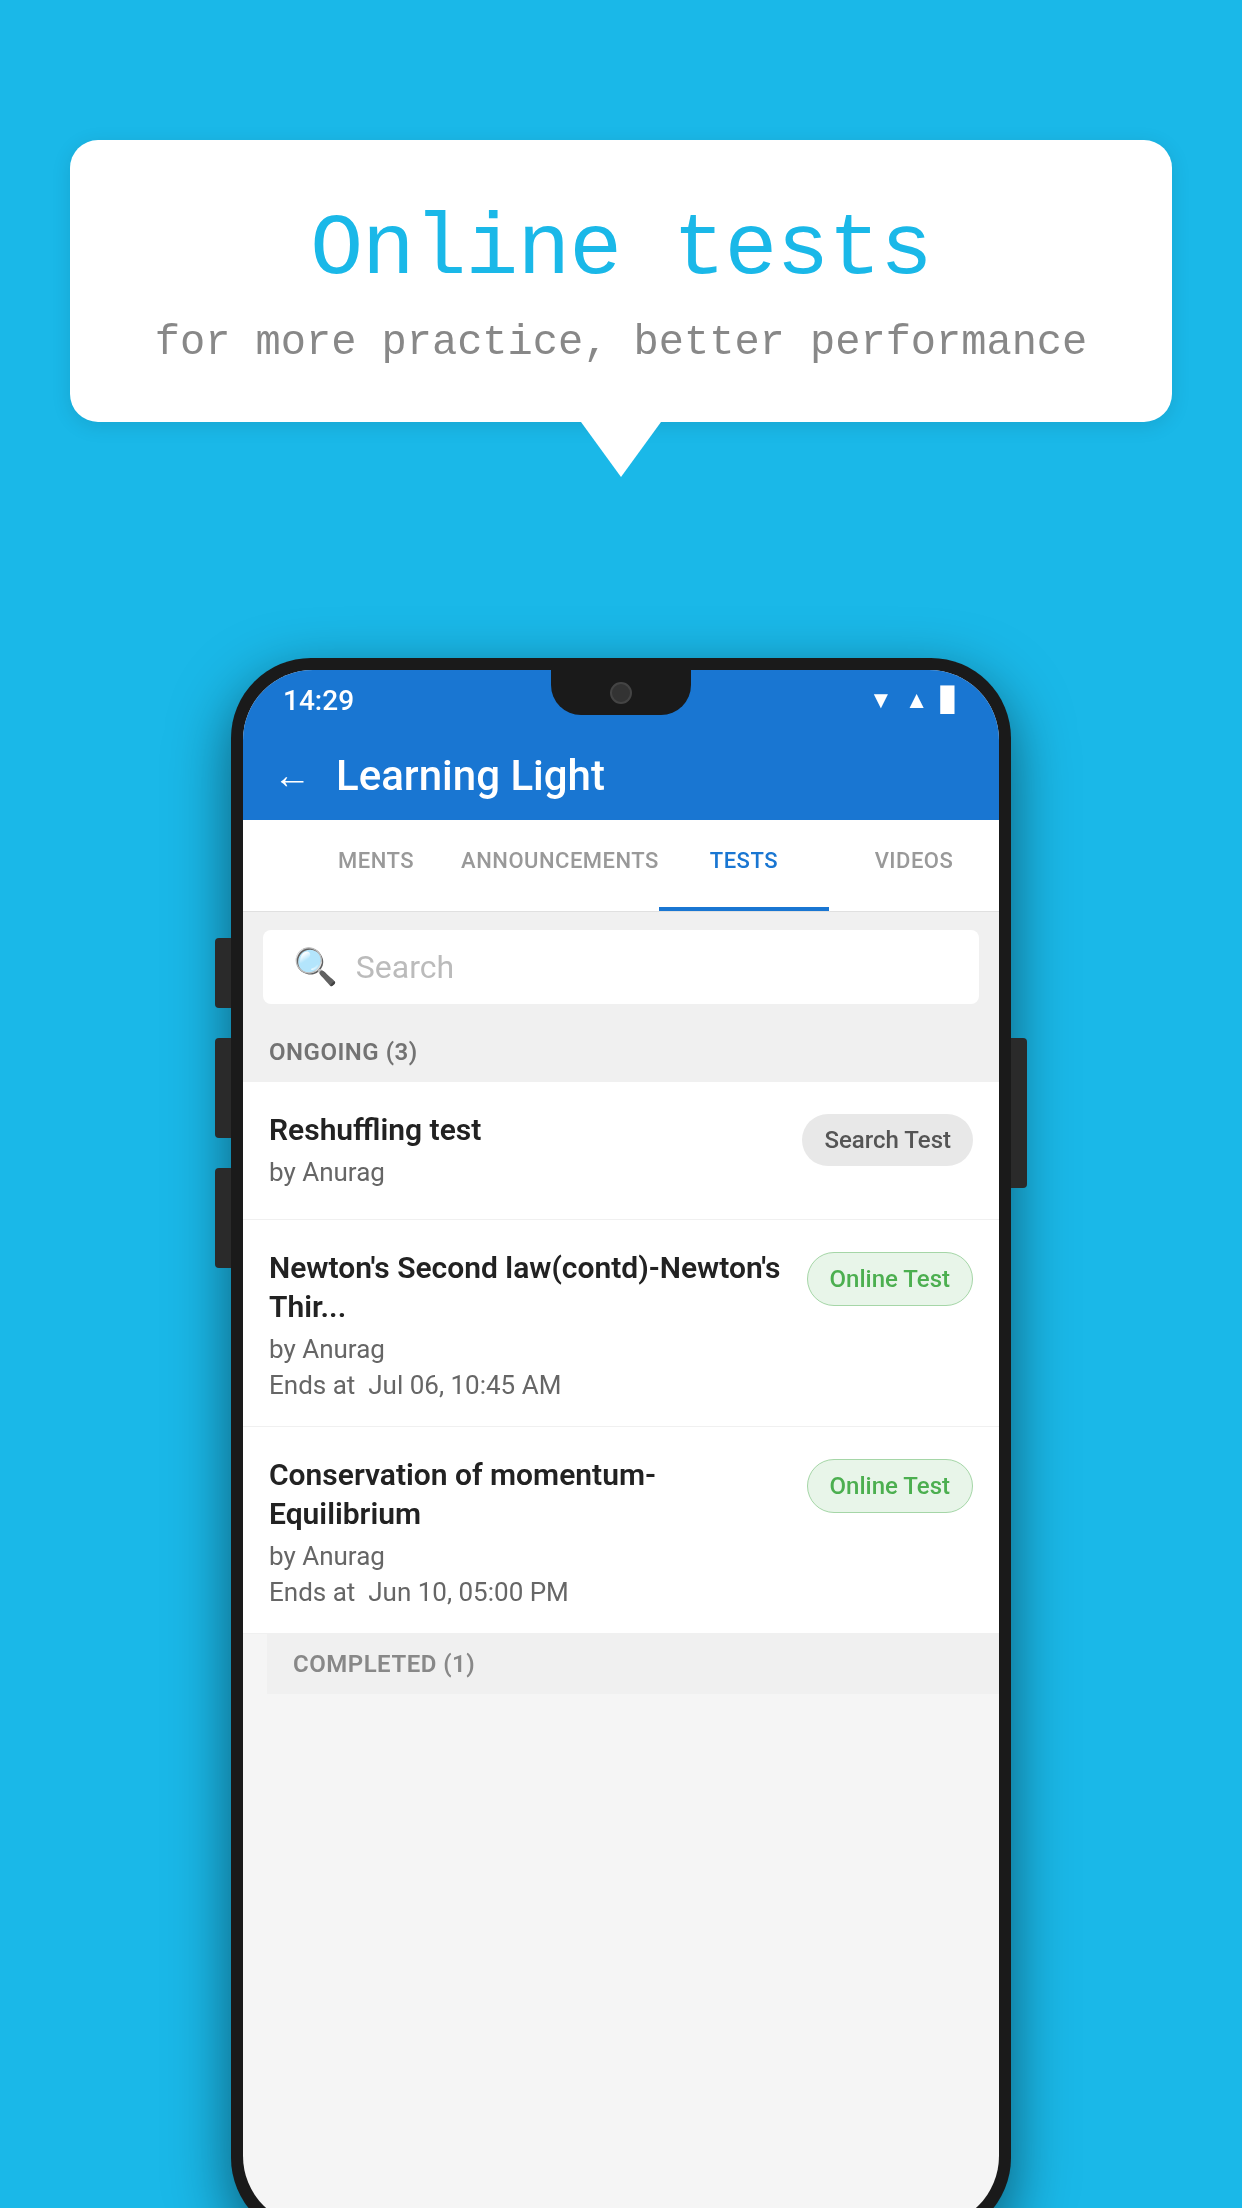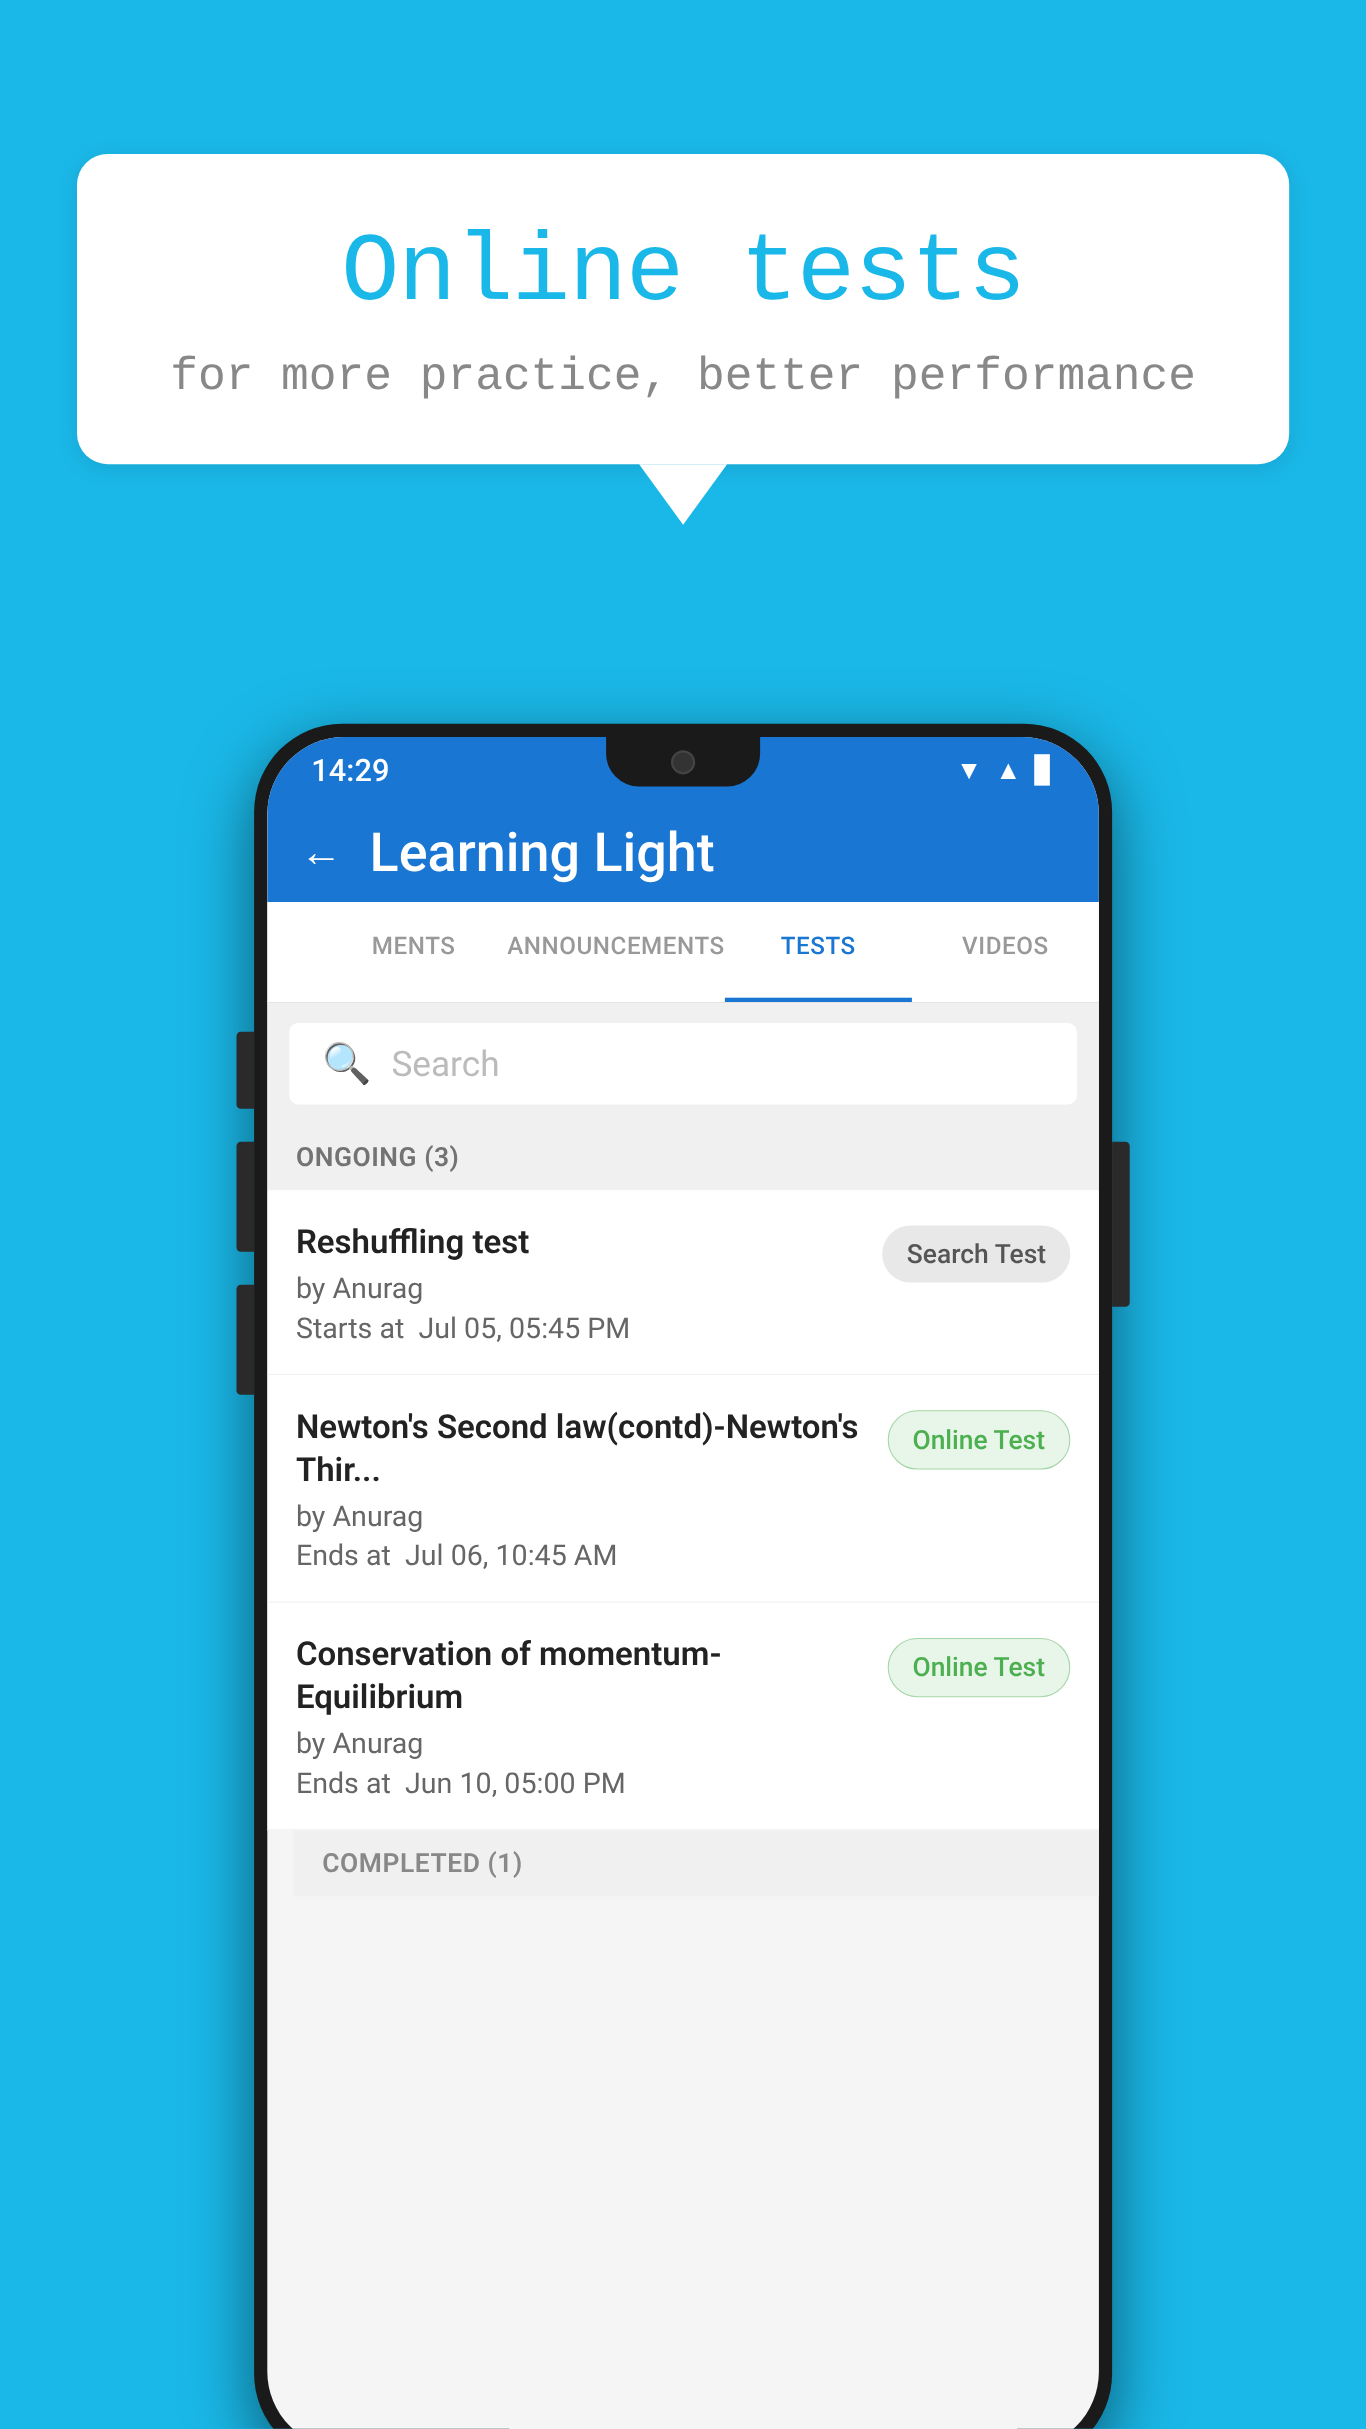--- a/index.html
+++ b/index.html
@@ -143,21 +143,21 @@
     }
 
     .back-arrow {
       color: white;
       font-size: 38px;
       cursor: pointer;
     }
 
     .app-title {
       color: white;
-      font-size: 49px;
+      font-size: 42px;
       font-weight: 500;
     }
 
     
     .tabs-container {
       background: white;
       height: 92px;
       display: flex;
       align-items: flex-end;
       border-bottom: 1px solid #e0e0e0;
@@ -389,23 +389,20 @@
     </div>
 
     <div class="section-header">ONGOING (3)</div>
 
     <div class="test-list">
 
       <div class="test-item">
         <div class="test-info">
           <div class="test-name">Reshuffling test</div>
           <div class="test-author">by Anurag</div>
-          <div class="test-date">
-            <span>Starts at</span>&nbsp;&nbsp;<span>Jul 05, 05:45 PM</span>
-          </div>
         </div>
         <div class="test-badge badge-class">Search Test</div>
       </div>
 
       <div class="test-item">
         <div class="test-info">
           <div class="test-name">Newton's Second law(contd)-Newton's Thir...</div>
           <div class="test-author">by Anurag</div>
           <div class="test-date">
             <span>Ends at</span>&nbsp;&nbsp;<span>Jul 06, 10:45 AM</span>

